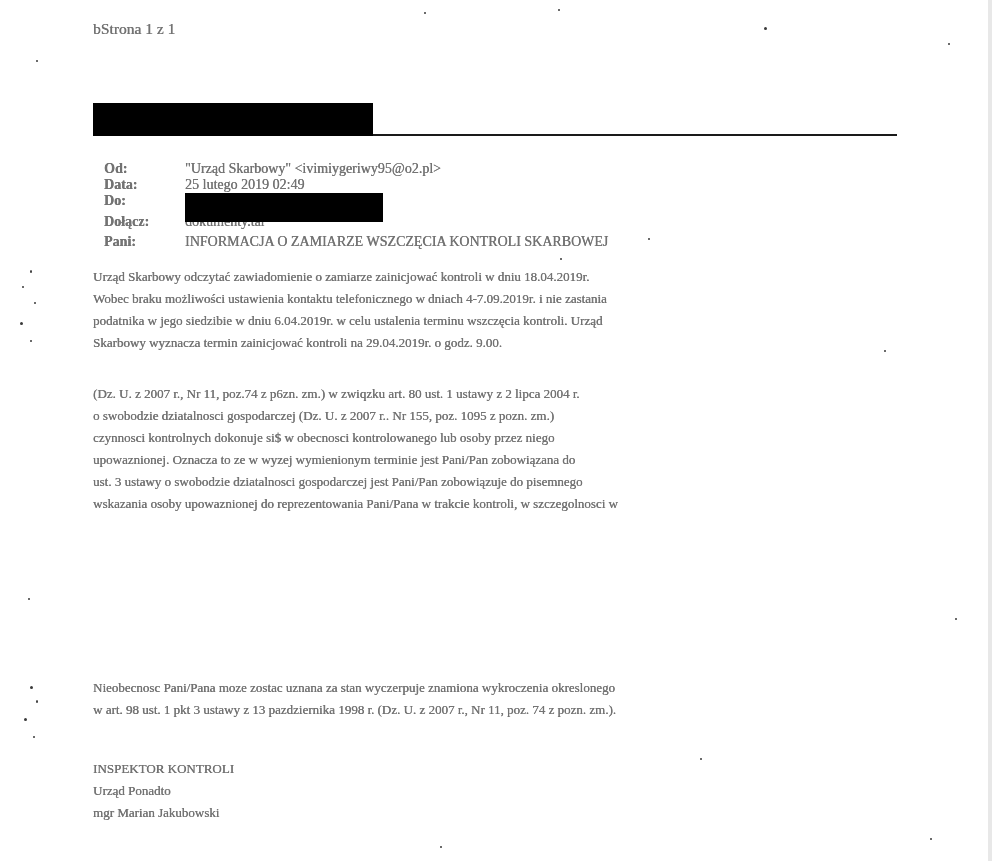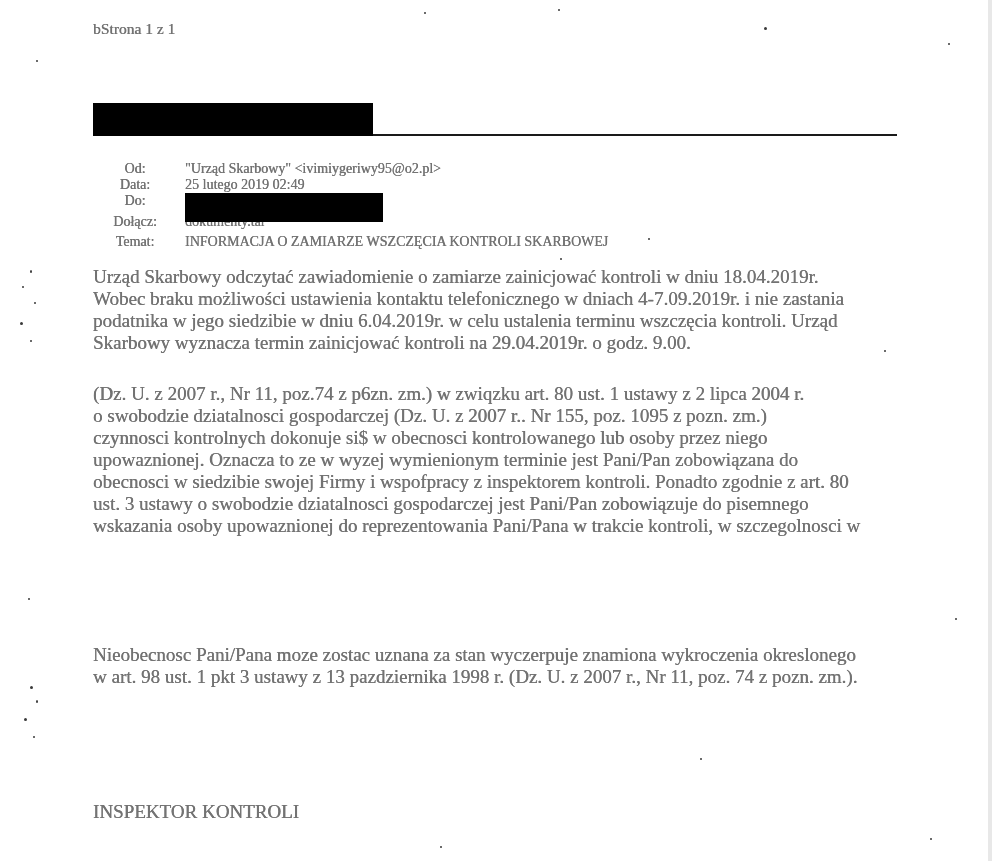--- a/index.html
+++ b/index.html
@@ -21,32 +21,32 @@
   .redaction { position: absolute; background: #000; }
   .redaction-top { left: 93px; top: 103px; width: 280px; height: 33px; }
   .redaction-do  { left: 185px; top: 193px; width: 198px; height: 29px; z-index: 3; }
   .header-rule {
     position: absolute;
     left: 373px; top: 134px;
     width: 524px; height: 2px;
     background: #1a1a1a;
   }
   .hdr-row { position: absolute; left: 104px; font-size: 14px; white-space: nowrap; }
-  .hdr-label { font-weight: normal; display: inline-block; width: 62px; text-align: center; }
+  .hdr-label { font-weight: bold; display: inline-block; width: 62px; }
   .hdr-value { display: inline-block; margin-left: 19px; }
   .hdr-value.underlined { border-bottom: 1.5px solid #111; padding-bottom: 0px; }
   .para {
     position: absolute;
     left: 93px;
     width: 840px;
-    font-size: 19px;
+    font-size: 13px;
     line-height: 22px;
   }
   .para .line { white-space: nowrap; }
-  .sig-line { white-space: nowrap; margin-top: 43px; }
+  .sig-line { white-space: nowrap; }
   .speck {
     position: absolute;
     background: #3a3a3a;
     border-radius: 50%;
     display: block;
   }
 </style>
 </head>
 <body>
 
@@ -65,49 +65,48 @@
   </div>
   <div class="hdr-row" style="top:193px">
     <span class="hdr-label">Do:</span>
   </div>
   <div class="hdr-row" style="top:214px">
     <span class="hdr-label">Dołącz:</span><span class="hdr-value">dokumenty.tar</span>
   </div>
 
   <div class="redaction redaction-do"></div>
   <div class="hdr-row" style="top:234px">
-    <span class="hdr-label">Temat:</span><span class="hdr-value">INFORMACJA O ZAMIARZE WSZCZĘCIA KONTROLI SKARBOWEJ</span>
+    <span class="hdr-label">Pani:</span><span class="hdr-value">INFORMACJA O ZAMIARZE WSZCZĘCIA KONTROLI SKARBOWEJ</span>
   </div>
 
   <div class="para" style="top:266px">
     <div class="line">Urząd Skarbowy odczytać zawiadomienie o zamiarze zainicjować kontroli w dniu 18.04.2019r.</div>
     <div class="line">Wobec braku możliwości ustawienia kontaktu telefonicznego w dniach 4-7.09.2019r. i nie zastania</div>
     <div class="line">podatnika w jego siedzibie w dniu 6.04.2019r. w celu ustalenia terminu wszczęcia kontroli. Urząd</div>
     <div class="line">Skarbowy wyznacza termin zainicjować kontroli na 29.04.2019r. o godz. 9.00.</div>
   </div>
 
   <div class="para" style="top:383px">
     <div class="line">(Dz. U. z 2007 r., Nr 11, poz.74 z p6zn. zm.) w zwiqzku art. 80 ust. 1 ustawy z 2 lipca 2004 r.</div>
     <div class="line">o swobodzie dziatalnosci gospodarczej (Dz. U. z 2007 r.. Nr 155, poz. 1095 z pozn. zm.)</div>
     <div class="line">czynnosci kontrolnych dokonuje si$ w obecnosci kontrolowanego lub osoby przez niego</div>
     <div class="line">upowaznionej. Oznacza to ze w wyzej wymienionym terminie jest Pani/Pan zobowiązana do</div>
-    <div class="line">obecnosci w siedzibie swojej Firmy i wspofpracy z inspektorem kontroli. Ponadto zgodnie z art. 80</div>
     <div class="line">ust. 3 ustawy o swobodzie dziatalnosci gospodarczej jest Pani/Pan zobowiązuje do pisemnego</div>
     <div class="line">wskazania osoby upowaznionej do reprezentowania Pani/Pana w trakcie kontroli, w szczegolnosci w</div>
   </div>
 
 
-  <div class="para" style="top:644px">
+  <div class="para" style="top:677px">
     <div class="line">Nieobecnosc Pani/Pana moze zostac uznana za stan wyczerpuje znamiona wykroczenia okreslonego</div>
     <div class="line">w art. 98 ust. 1 pkt 3 ustawy z 13 pazdziernika 1998 r. (Dz. U. z 2007 r., Nr 11, poz. 74 z pozn. zm.).</div>
   </div>
 
   <div class="para" style="top:758px">
     <div class="sig-line">INSPEKTOR KONTROLI</div>
-    <div class="sig-line">Urząd Skarbowy</div>
+    <div class="sig-line">Urząd Ponadto</div>
     <div class="sig-line">mgr Marian Jakubowski</div>
   </div>
 
   <i class="speck" style="left:424px;top:12px;width:2px;height:2px"></i>
   <i class="speck" style="left:558px;top:9px;width:2px;height:2px"></i>
   <i class="speck" style="left:764px;top:27px;width:3px;height:3px"></i>
   <i class="speck" style="left:948px;top:43px;width:2px;height:2px"></i>
   <i class="speck" style="left:36px;top:60px;width:2px;height:2px"></i>
   <i class="speck" style="left:30px;top:270px;width:2px;height:3px"></i>
   <i class="speck" style="left:22px;top:286px;width:2px;height:2px"></i>

